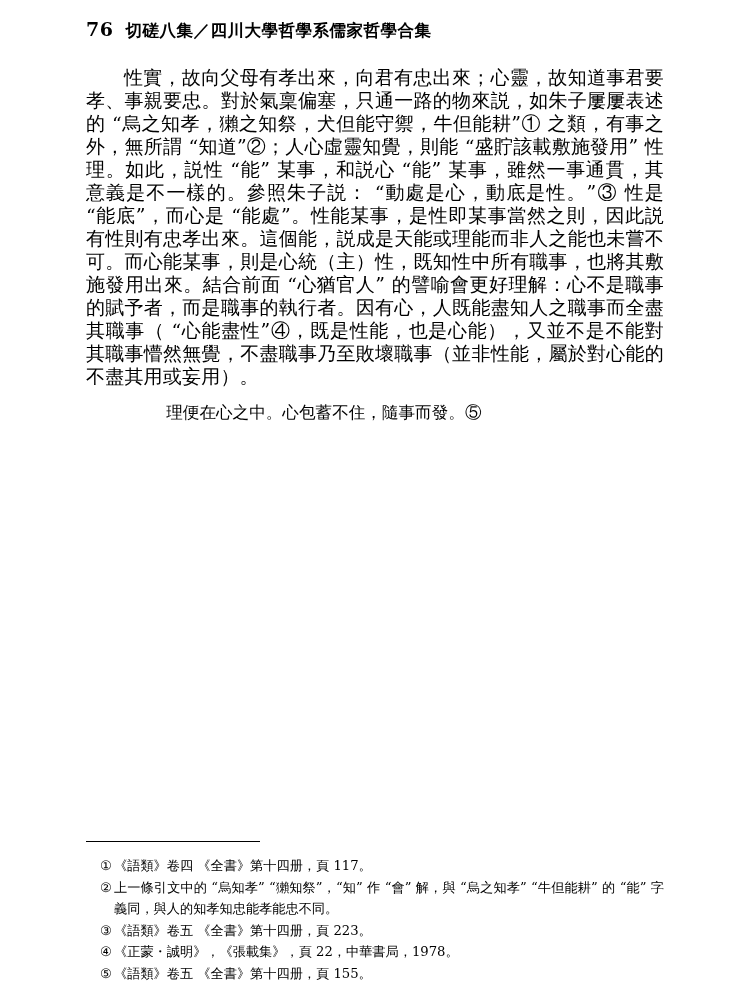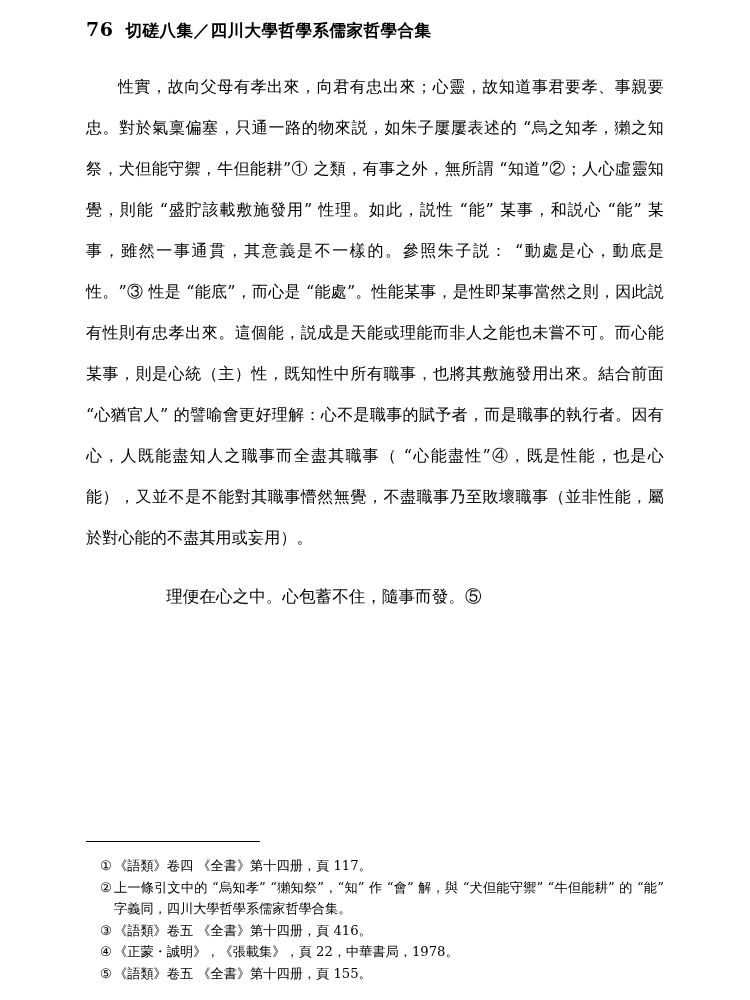--- a/index.html
+++ b/index.html
@@ -44,31 +44,31 @@
     text-align: right;
   }
   .body-area {
     position: absolute;
     top: 66px;
     left: 86px;
     width: 578px;
   }
   p.para {
     margin: 0 0 0 0;
-    font-size: 16px;
-    line-height: 41px;
+    font-size: 19px;
+    line-height: 23px;
     text-align: justify;
     text-justify: inter-ideograph;
     letter-spacing: 0.2px;
   }
   p.indent {
     text-indent: 2em;
   }
   .quote-block {
-    margin-top: 23px;
+    margin-top: 9px;
     padding-left: 47px;
   }
   .quote-block p {
     margin: 0;
     font-size: 16.6px;
     line-height: 31.5px;
     text-align: justify;
     text-justify: inter-ideograph;
   }
   .quote-block p.q-indent {
@@ -126,25 +126,25 @@
 
   <div class="rule"></div>
 
   <div class="footnotes">
     <div class="footnote">
       <span class="fn-marker">①</span>
       <span class="fn-text">《語類》卷四 《全書》第十四册，頁 117。</span>
     </div>
     <div class="footnote">
       <span class="fn-marker">②</span>
-      <span class="fn-text">上一條引文中的 “烏知孝” “獺知祭”，“知” 作 “會” 解，與 “犬但能守禦” “牛但能耕” 的 “能” 字義同，四川大學哲學系儒家哲學合集。</span>
+      <span class="fn-text">上一條引文中的 “烏知孝” “獺知祭”，“知” 作 “會” 解，與 “烏之知孝” “牛但能耕” 的 “能” 字義同，與人的知孝知忠能孝能忠不同。</span>
     </div>
     <div class="footnote">
       <span class="fn-marker">③</span>
-      <span class="fn-text">《語類》卷五 《全書》第十四册，頁 416。</span>
+      <span class="fn-text">《語類》卷五 《全書》第十四册，頁 223。</span>
     </div>
     <div class="footnote">
       <span class="fn-marker">④</span>
       <span class="fn-text">《正蒙・誠明》，《張載集》，頁 22，中華書局，1978。</span>
     </div>
     <div class="footnote">
       <span class="fn-marker">⑤</span>
       <span class="fn-text">《語類》卷五 《全書》第十四册，頁 155。</span>
     </div>
   </div>

